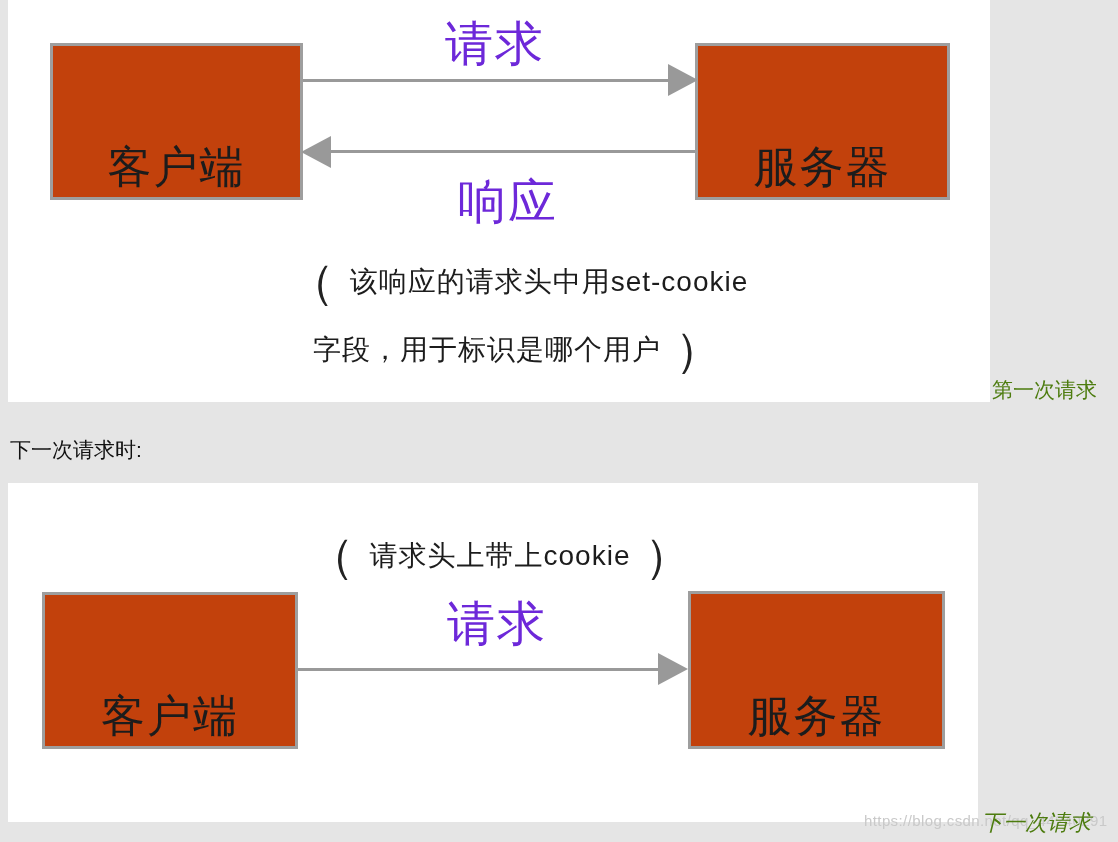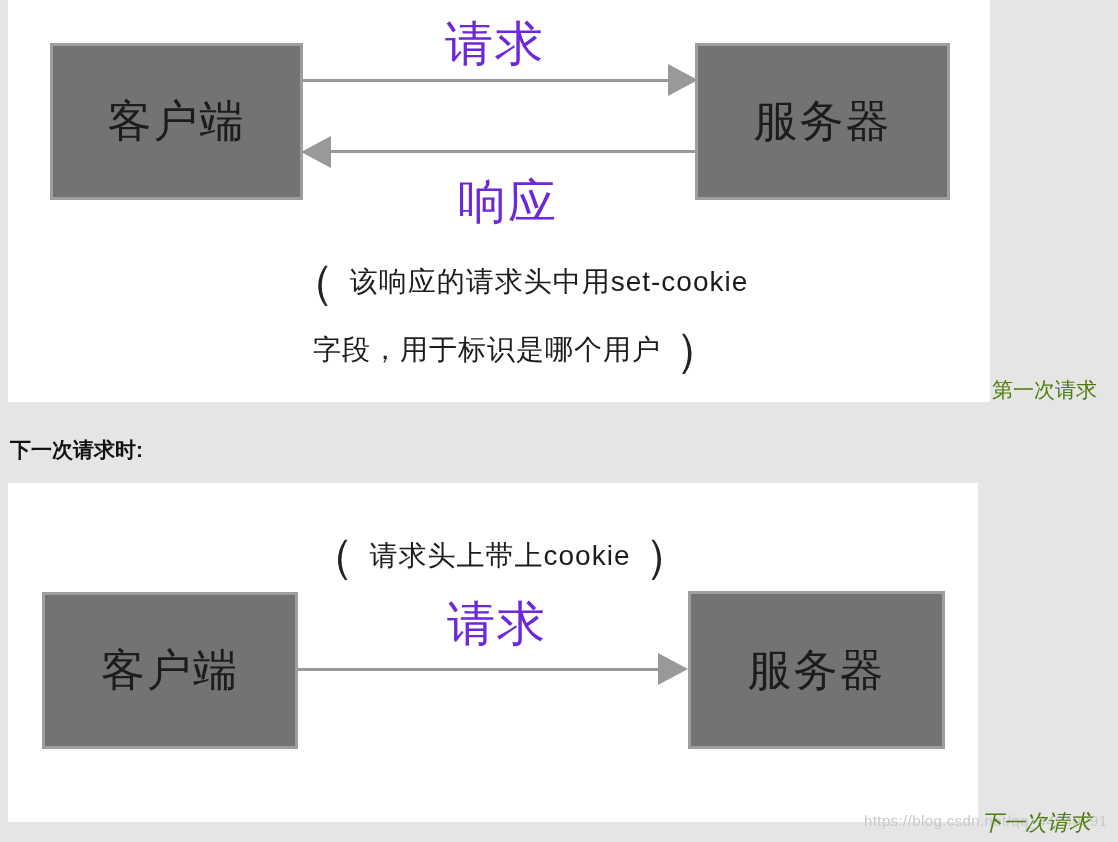--- a/index.html
+++ b/index.html
@@ -9,22 +9,22 @@
     font-family:"Liberation Sans","DejaVu Sans",sans-serif;
     color:#1c1c1c;
     overflow:hidden;
   }
   .stage{position:relative;width:1118px;height:842px;}
   .panel{position:absolute;background:#ffffff;}
   .panel1{left:8px;top:0;width:982px;height:402px;}
   .panel2{left:8px;top:483px;width:970px;height:339px;}
   .node{
     position:absolute;box-sizing:border-box;
-    background:#737373;border:3px solid #9e9e9e;
-    display:flex;align-items:center;justify-content:center;
+    background:#c2410c;border:3px solid #9e9e9e;
+    display:flex;align-items:flex-end;justify-content:center;
     font-size:44px;letter-spacing:2px;color:#1c1c1c;
   }
   .b1-client{left:42px;top:43px;width:253px;height:157px;}
   .b1-server{left:687px;top:43px;width:255px;height:157px;}
   .b2-client{left:42px;top:592px;width:256px;height:157px;}
   .b2-server{left:688px;top:591px;width:257px;height:158px;}
   .big-label{
     position:absolute;width:220px;text-align:center;
     font-size:48px;color:#6d28d9;letter-spacing:2px;
   }
@@ -51,21 +51,21 @@
   }
   .note .paren.open{margin-right:14px;}
   .note .paren.close{margin-left:14px;}
   .note1{left:230px;top:248px;width:560px;}
   .note1 .line{height:68px;display:flex;align-items:center;justify-content:center;}
   .note2{left:270px;top:528px;width:460px;height:56px;display:flex;align-items:center;justify-content:center;}
   .caption{
     position:absolute;font-size:21px;color:#4d7c0f;z-index:3;white-space:nowrap;
   }
   .cap1{left:992px;top:376px;}
-  .between{position:absolute;left:10px;top:436px;font-size:21px;color:#111;font-weight:bold;}
+  .between{position:absolute;left:10px;top:436px;font-size:21px;color:#111;}
   .cap2{left:981px;top:808px;font-size:22px;font-style:italic;}
   .watermark{
     position:absolute;left:864px;top:812px;z-index:1;
     font-size:15px;color:#c9c9c9;letter-spacing:0.4px;white-space:nowrap;
   }
 </style>
 </head>
 <body>
 
 <div class="stage">

